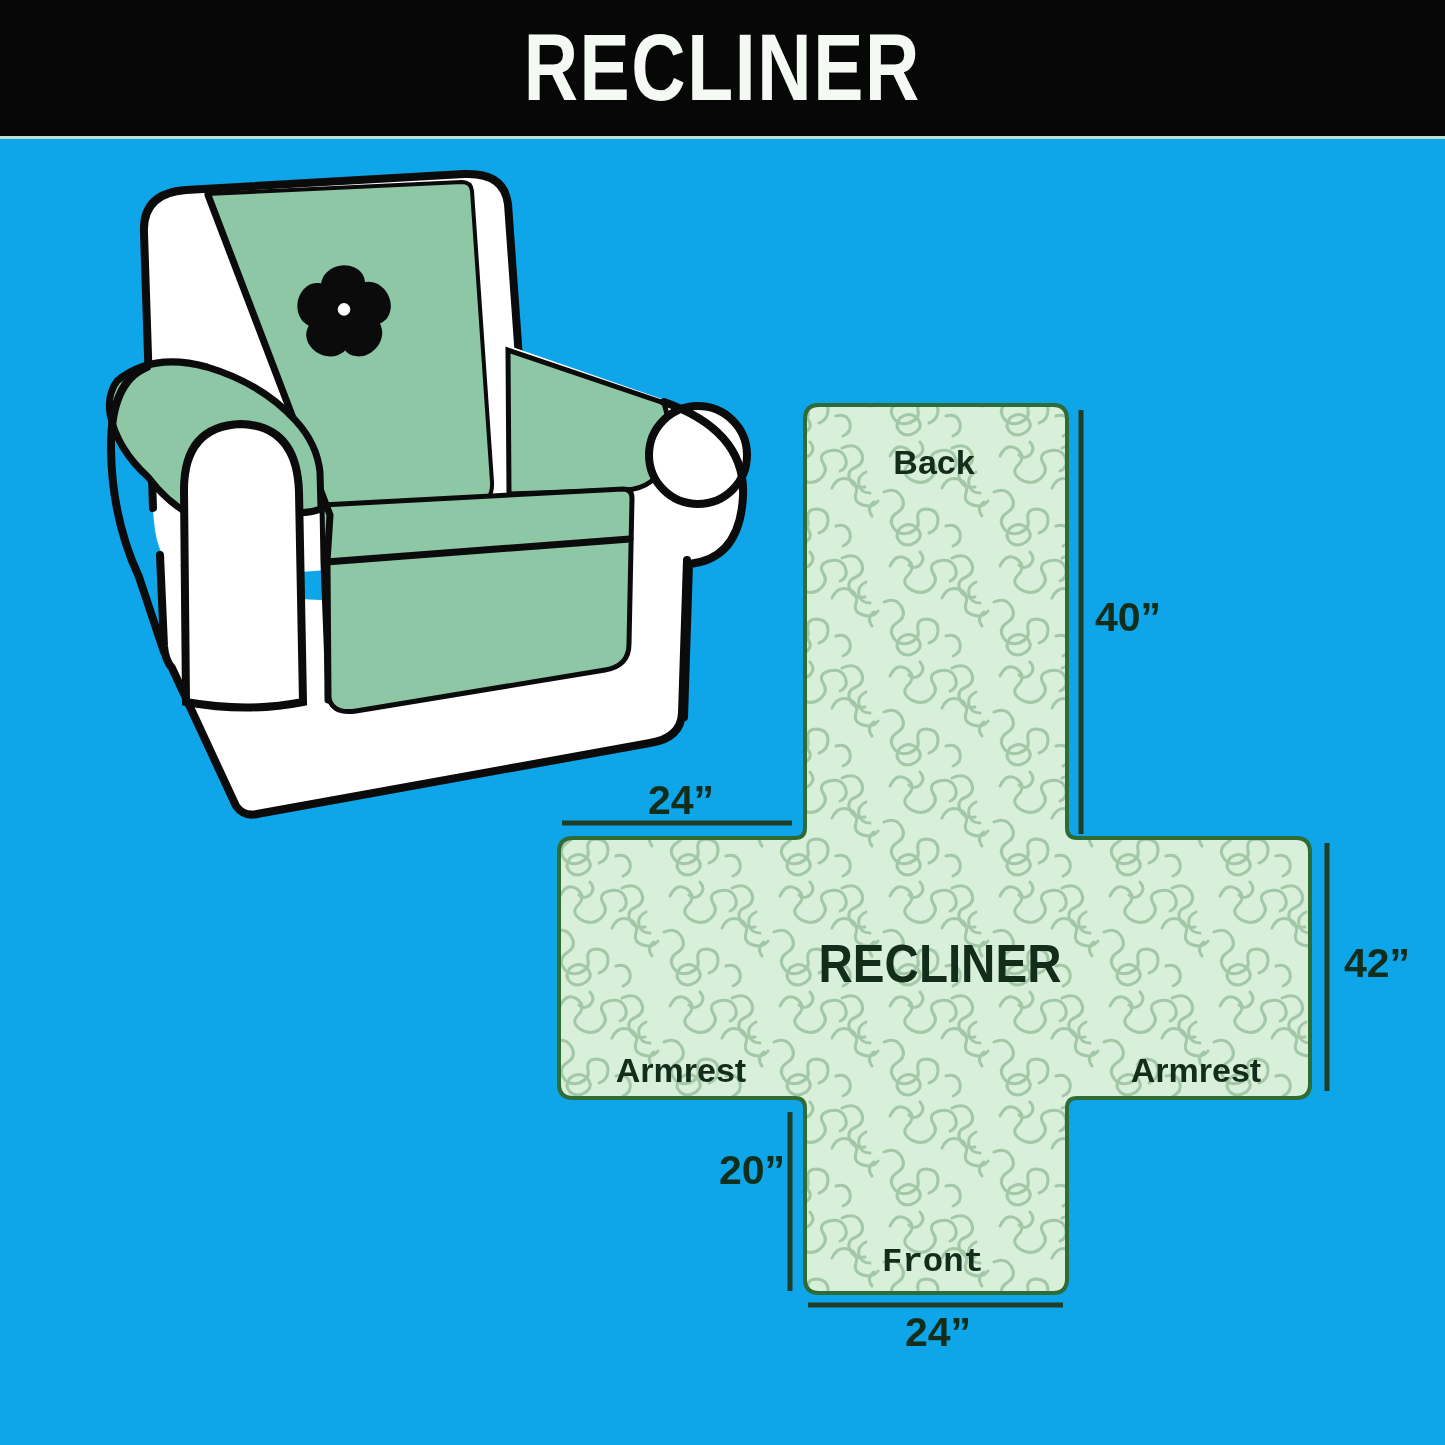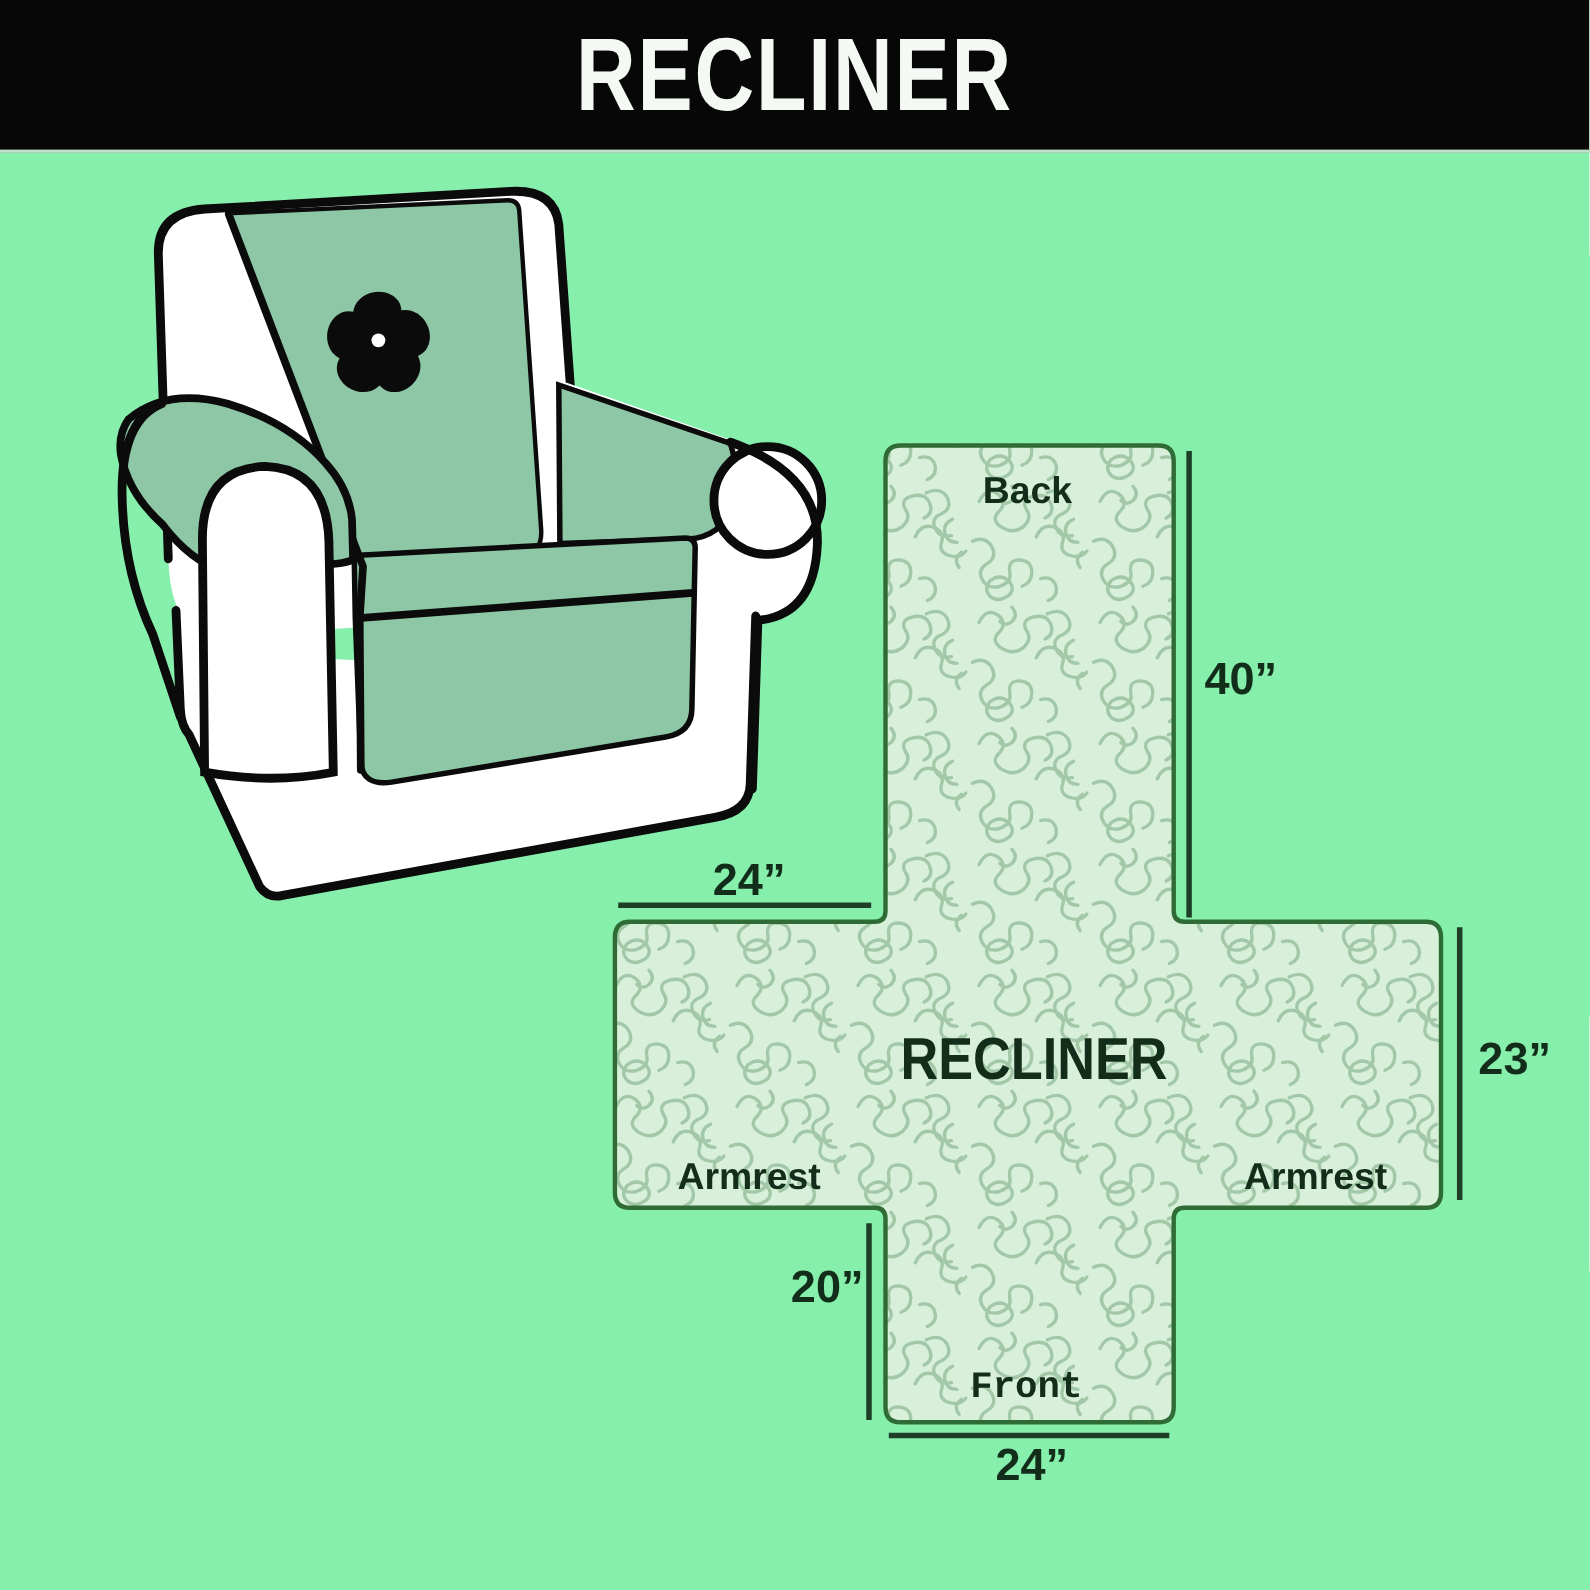--- a/index.html
+++ b/index.html
@@ -1,38 +1,38 @@
 <!DOCTYPE html>
 <html><head>
 <meta charset="utf-8">
 <style>
   html,body { margin:0; padding:0; background:#ffffff; }
   .stage {
-    position:relative; width:1445px; height:1445px; background:#86efac;
+    position:relative; width:1445px; height:1445px; background:#0ea5e9;
     font-family:"Liberation Sans", sans-serif; overflow:hidden;
   }
   .banner {
     position:absolute; left:0; top:0; width:1445px; height:136px;
     background:#070707; display:flex; align-items:center; justify-content:center;
     border-bottom:3px solid #bfe0cb;
   }
   .banner-text {
     color:#f4f9f4; font-size:94px; font-weight:800; letter-spacing:2px;
     transform:scaleX(0.8); white-space:nowrap; line-height:1;
   }
   svg.art { position:absolute; left:0; top:0; width:1445px; height:1445px; }
   .lbl {
     position:absolute; transform:translate(-50%,-50%);
     font-weight:bold; color:#122e1b; white-space:nowrap; line-height:1;
   }
   .lbl.sec { font-size:34px; }
   .lbl.dim { font-size:41px; }
   .lbl.center-big { font-size:54px; transform:translate(-50%,-50%) scaleX(0.88); }
   
-  .pos-back      { left:934px;  top:446px;text-align:center; }
+  .pos-back      { left:934px;  top:462px;text-align:center; }
   .pos-40        { left:1128px; top:617px; }
   .pos-24top     { left:681px;  top:800px; }
   .pos-23        { left:1377px; top:963px; }
   .pos-recliner  { left:940px;  top:963px; }
   .pos-arm-left  { left:681px;  top:1070px; }
   .pos-arm-right { left:1196px; top:1070px; }
   .pos-19        { left:752px;  top:1170px; }
   .pos-front     { left:933px;  top:1262px;font-family:Liberation Mono, monospace; }
   .pos-24bot     { left:938px;  top:1332px; }
 </style>
@@ -111,21 +111,21 @@
         <line x1="1327" y1="843" x2="1327" y2="1091"></line>
         <line x1="790" y1="1112" x2="790" y2="1291"></line>
         <line x1="808" y1="1305" x2="1063" y2="1305"></line>
       </g>
     </g>
   </svg>
 
   <span class="lbl sec pos-back">Back</span>
   <span class="lbl dim pos-40">40”</span>
   <span class="lbl dim pos-24top">24”</span>
-  <span class="lbl dim pos-23">23”</span>
+  <span class="lbl dim pos-23">42”</span>
   <span class="lbl center-big pos-recliner">RECLINER</span>
   <span class="lbl sec pos-arm-left">Armrest</span>
   <span class="lbl sec pos-arm-right">Armrest</span>
   <span class="lbl dim pos-19">20”</span>
   <span class="lbl sec pos-front">Front</span>
   <span class="lbl dim pos-24bot">24”</span>
 
 </div>
 
 </body></html>

